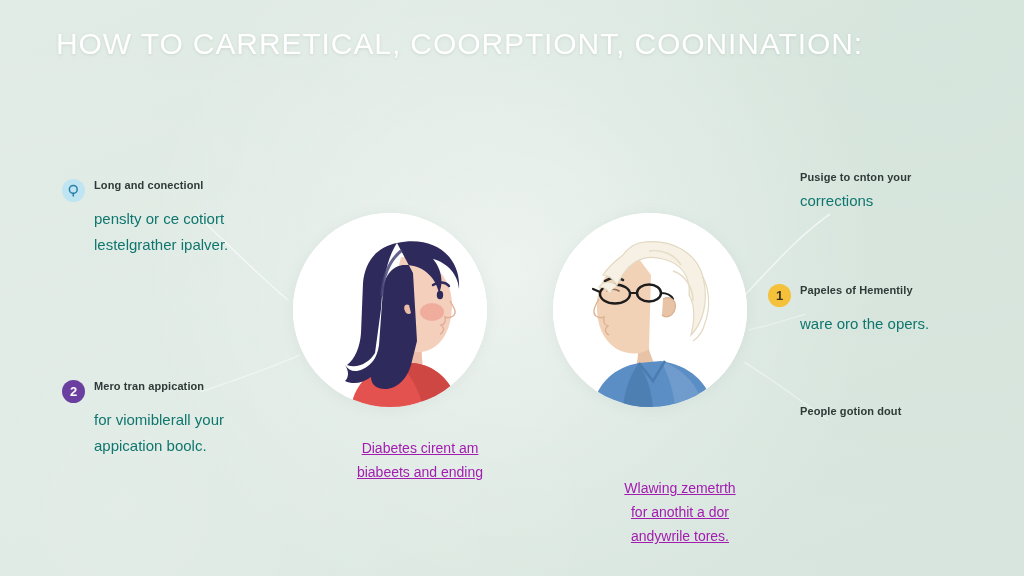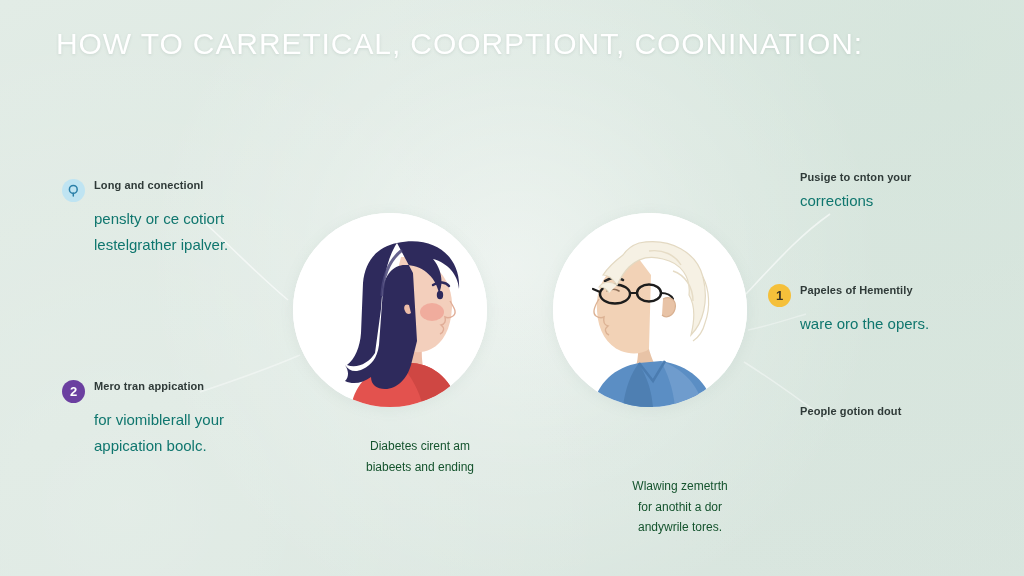--- a/index.html
+++ b/index.html
@@ -64,23 +64,24 @@
     box-shadow: 0 2px 14px rgba(120,145,135,0.10);
   }
   #portrait-woman { left: 293px; top: 213px; }
   #portrait-man   { left: 553px; top: 213px; }
 
   
   .caption {
     position: absolute;
     width: 240px;
     text-align: center;
-    color: #14532d;
-    font-size: 12px;
+    color: #a21caf;
+    font-size: 14px;
     line-height: 1.72;
+    text-decoration: underline;
   }
   #caption-woman { left: 300px; top: 436px; }
   #caption-man   { left: 560px; top: 436px; margin-top: 40px; }
   .caption .cap-line { display: block; white-space: nowrap; }
 
   
   .callout {
     position: absolute;
     width: 215px;
   }

